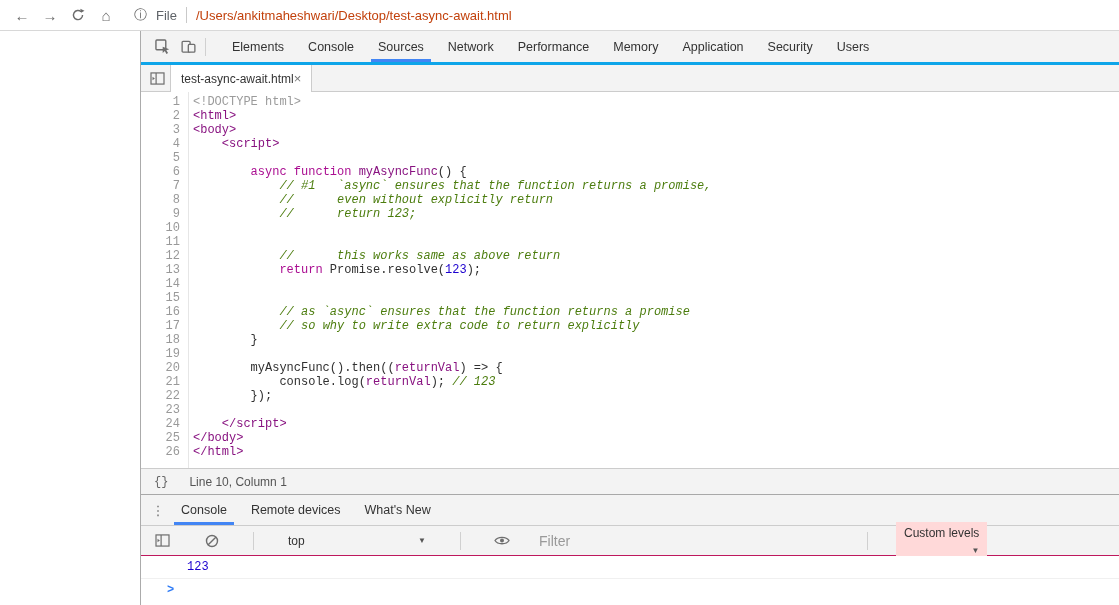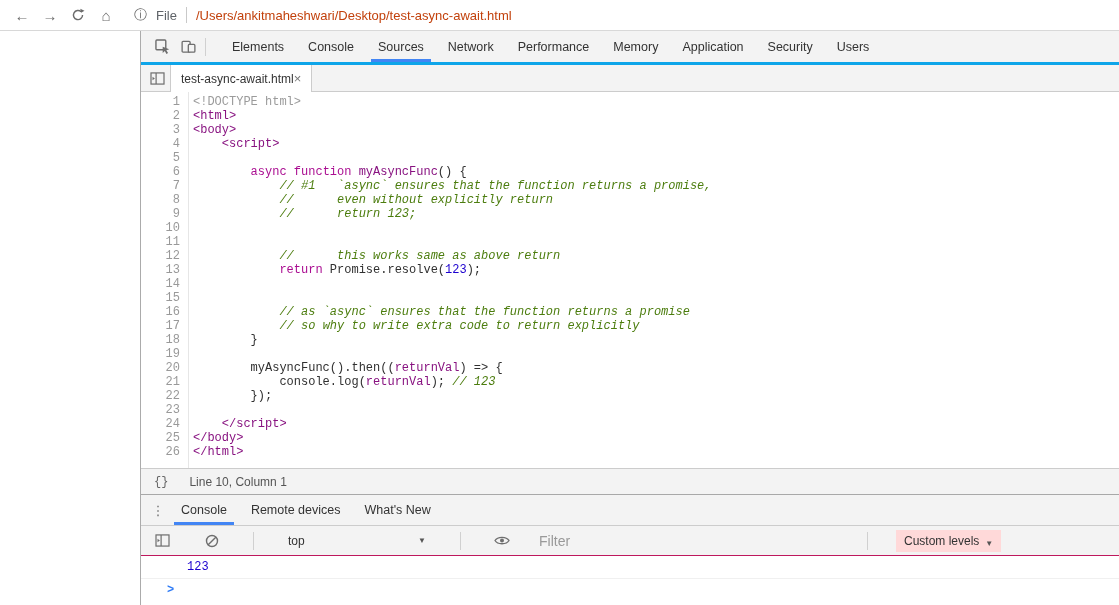--- a/index.html
+++ b/index.html
@@ -75,21 +75,21 @@
 
   .console-toolbar { height: 30px; flex: none; background: #f3f3f3; border-bottom: 1px solid #be185d;
                      display: flex; align-items: center; padding: 0 8px; gap: 24px; }
   .ctx-select { width: 150px; display: flex; align-items: center; justify-content: space-between;
                 padding: 0 6px; cursor: pointer; color: #333; }
   .dd-arrow { font-size: 8px; color: #555; }
   .filter-input { width: 300px; border: none; outline: none; background: transparent; font-size: 14px;
                   font-family: "Liberation Sans", sans-serif; color: #333; }
   .filter-input::placeholder { color: #999; }
   .levels-chip { display: flex; align-items: flex-end; gap: 6px; background: #ffd9d9;
-                 padding: 4px 8px; cursor: pointer; color: #333; }
+                 padding: 4px 8px; cursor: pointer; color: #333; flex-direction: column; }
 
   .console-messages { flex: 1; background: #fff; overflow: hidden;
                       font-family: "Liberation Mono", "DejaVu Sans Mono", monospace; font-size: 12px; }
   .console-message { padding: 4px 8px 4px 46px; border-bottom: 1px solid #f0f0f0; }
   .msg-number { color: #1c00cf; }
   .console-prompt { display: flex; align-items: center; padding: 4px 8px 4px 26px; }
   .prompt-chevron { color: #2e7bf6; font-weight: bold; margin-right: 10px; }
 </style>
 </head>
 <body>

